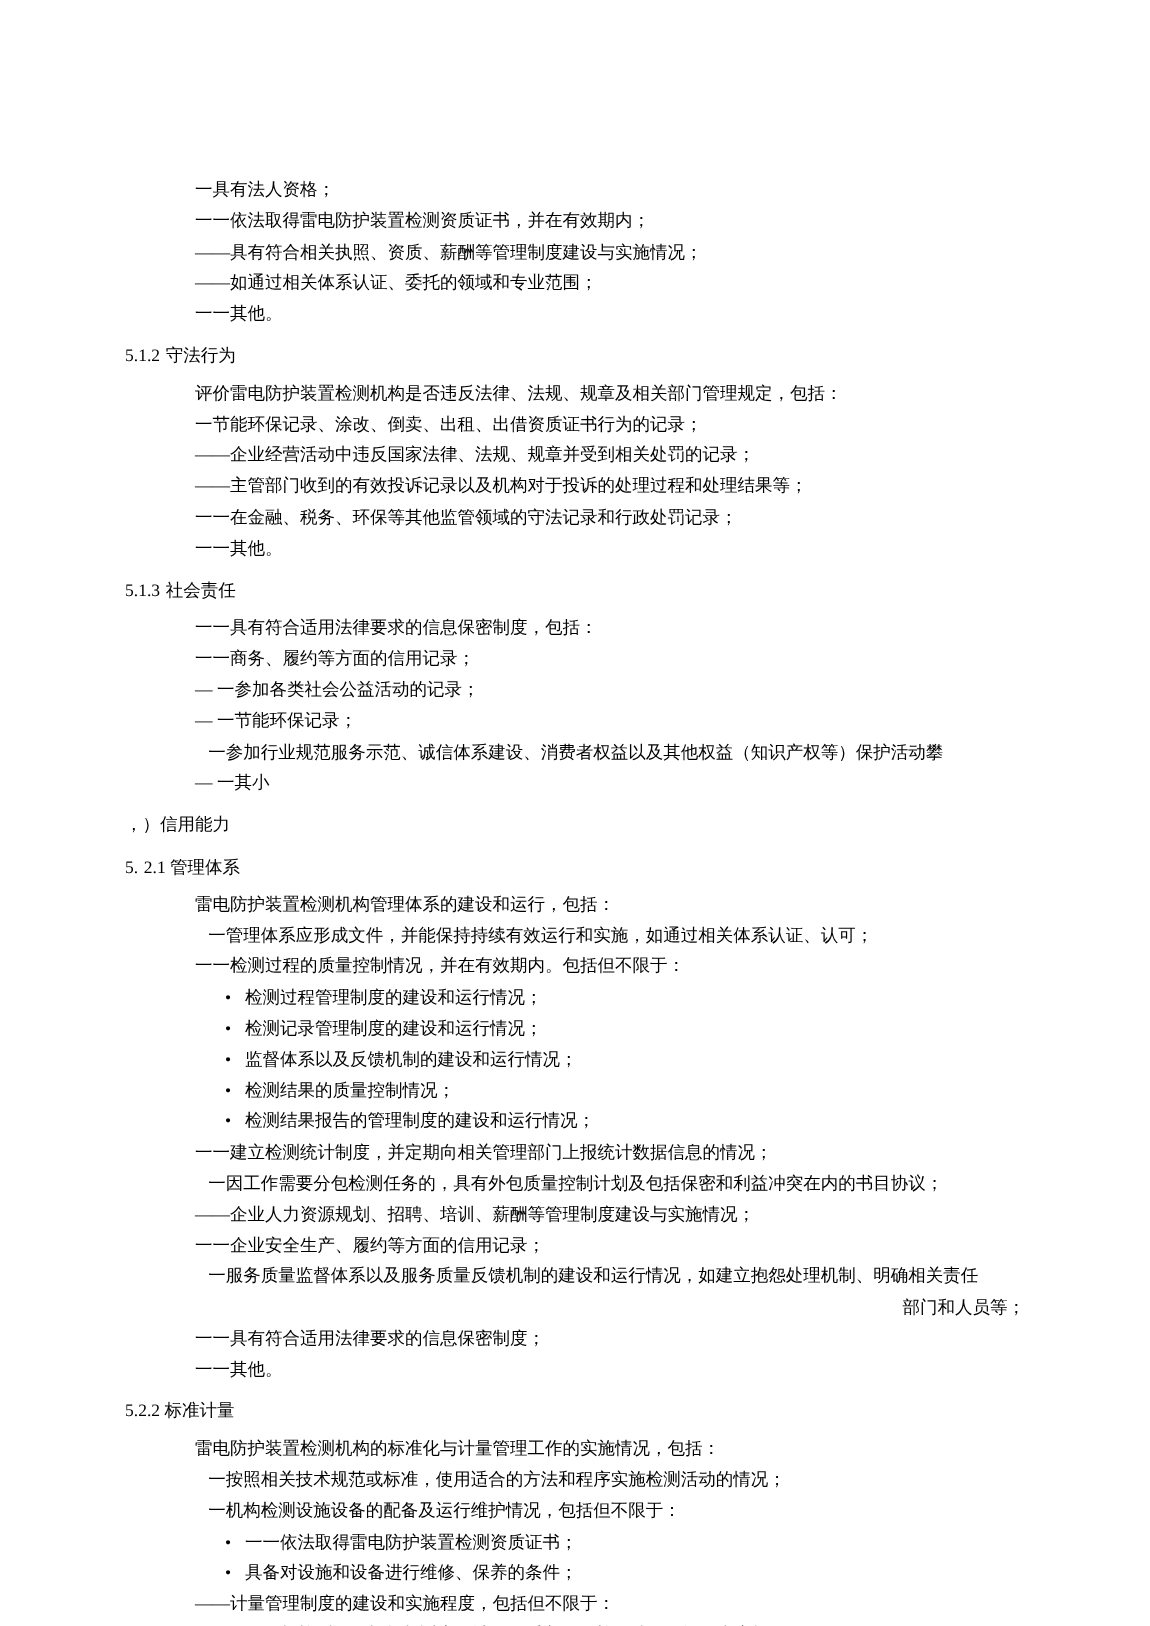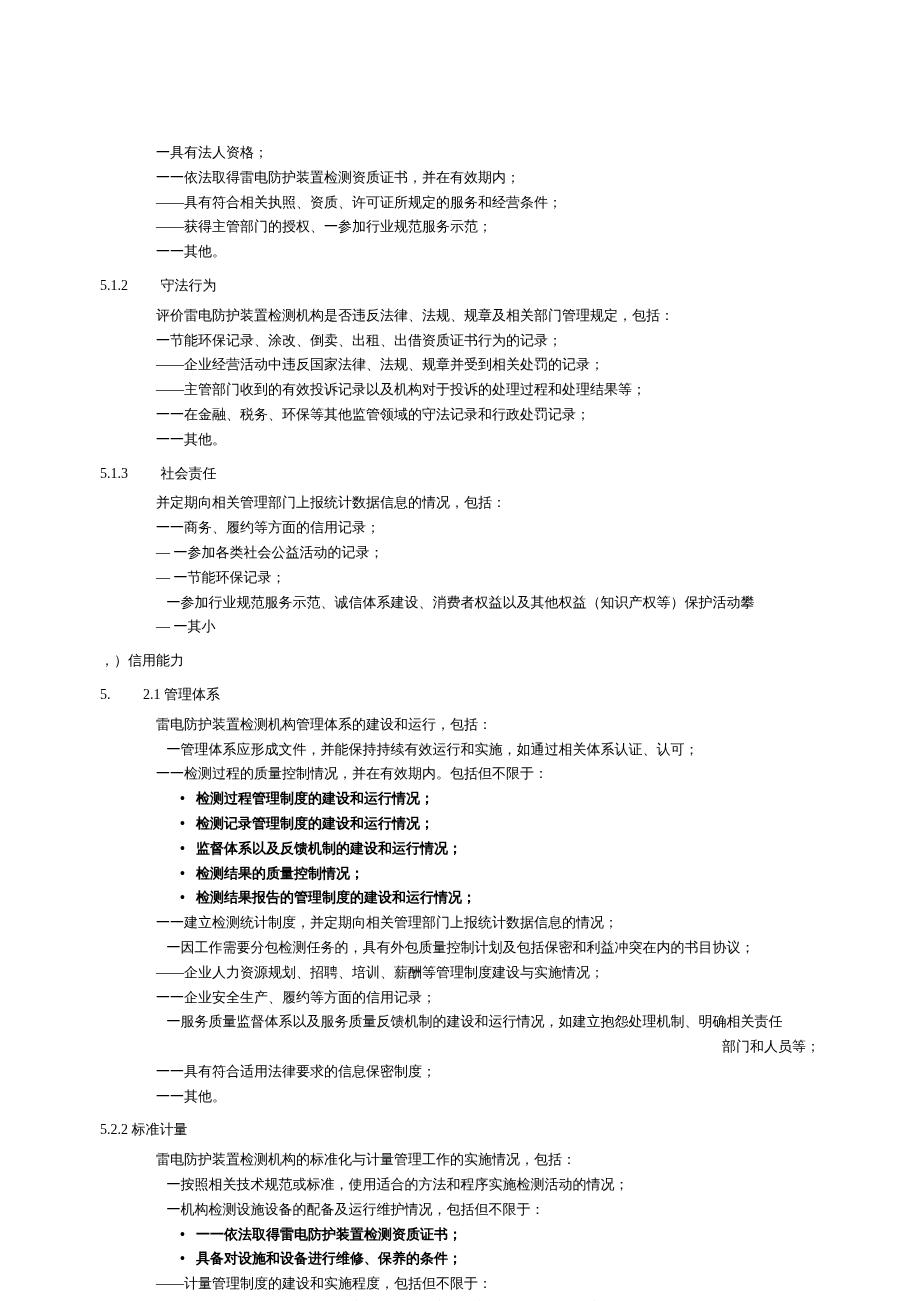--- a/index.html
+++ b/index.html
@@ -8,54 +8,54 @@
       background: #fff;
       font-family: "SimSun", "宋体", serif;
       font-size: 14px;
       line-height: 1.7;
       color: #000;
       padding: 140px 100px 60px 100px;
     }
     .indent-1 { padding-left: 56px; font-family: Liberation Serif, serif; }
     .indent-3 { padding-left: 96px; text-align: right; }
     .heading { margin-top: 10px; margin-bottom: 6px; }
-    .heading-num { display: inline-block; margin-right: 29px; }
-    .bullet { padding-left: 96px; position: relative; font-weight: bold; }
+    .heading-num { display: inline-block; margin-right: 1px; }
+    .bullet { padding-left: 96px; position: relative; }
     .bullet::before {
       content: "•";
       position: absolute;
       left: 80px;
     }
     p { margin: 1px 0; }
   </style>
 </head>
 <body>
 
 <p class="indent-1">一具有法人资格；</p>
 <p class="indent-1">一一依法取得雷电防护装置检测资质证书，并在有效期内；</p>
-<p class="indent-1">——具有符合相关执照、资质、许可证所规定的服务和经营条件；</p>
-<p class="indent-1">——获得主管部门的授权、一参加行业规范服务示范；</p>
+<p class="indent-1">——具有符合相关执照、资质、薪酬等管理制度建设与实施情况；</p>
+<p class="indent-1">——如通过相关体系认证、委托的领域和专业范围；</p>
 <p class="indent-1">一一其他。</p>
 
 <p class="heading">
   <span class="heading-num">5.1.2</span>
   <span>守法行为</span>
 </p>
 <p class="indent-1">评价雷电防护装置检测机构是否违反法律、法规、规章及相关部门管理规定，包括：</p>
 <p class="indent-1">一节能环保记录、涂改、倒卖、出租、出借资质证书行为的记录；</p>
 <p class="indent-1">——企业经营活动中违反国家法律、法规、规章并受到相关处罚的记录；</p>
 <p class="indent-1">——主管部门收到的有效投诉记录以及机构对于投诉的处理过程和处理结果等；</p>
 <p class="indent-1">一一在金融、税务、环保等其他监管领域的守法记录和行政处罚记录；</p>
 <p class="indent-1">一一其他。</p>
 
 <p class="heading">
   <span class="heading-num">5.1.3</span>
   <span>社会责任</span>
 </p>
-<p class="indent-1">并定期向相关管理部门上报统计数据信息的情况，包括：</p>
+<p class="indent-1">一一具有符合适用法律要求的信息保密制度，包括：</p>
 <p class="indent-1">一一商务、履约等方面的信用记录；</p>
 <p class="indent-1">—  一参加各类社会公益活动的记录；</p>
 <p class="indent-1">—  一节能环保记录；</p>
 <p class="indent-1">&nbsp;&nbsp; 一参加行业规范服务示范、诚信体系建设、消费者权益以及其他权益（知识产权等）保护活动攀</p>
 <p class="indent-1">—  一其小</p>
 
 <p class="heading">，）信用能力</p>
 
 <p class="heading">
   <span class="heading-num">5.</span>

